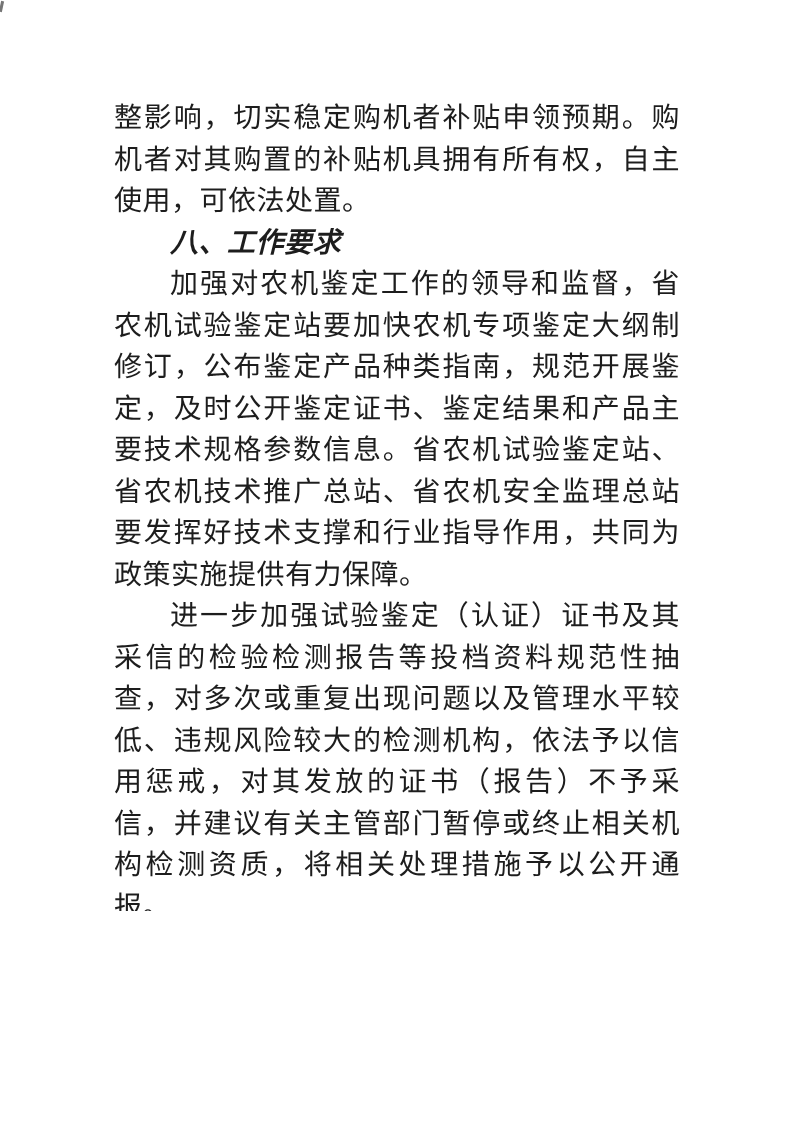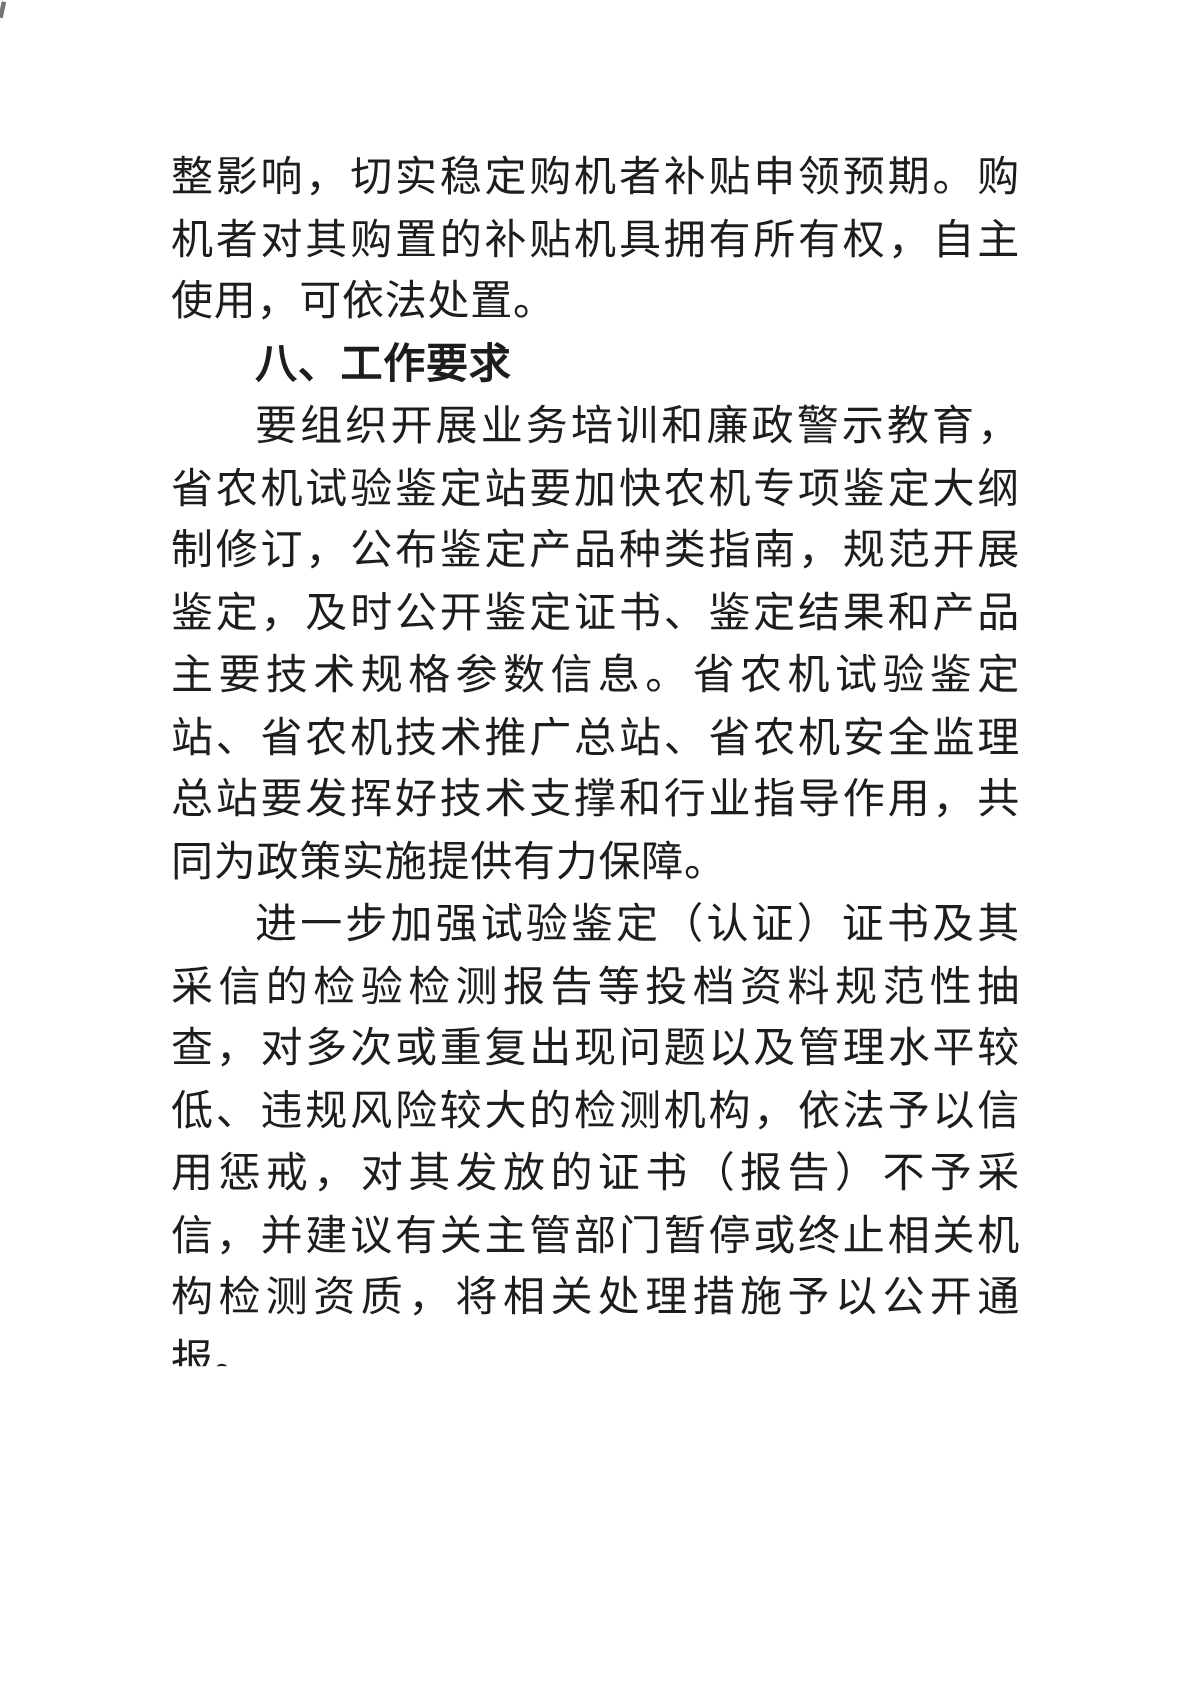--- a/index.html
+++ b/index.html
@@ -36,20 +36,21 @@
   }
   .heading {
     margin: 0;
     padding: 0;
     text-indent: 2em;
     font-size: 28px;
     line-height: 41.5px;
     font-weight: bold;
     font-family: "DejaVu Sans", "Liberation Sans", sans-serif;
     text-align: left;
+    font-style: italic;
   }
   .kaiti-lead {
     
     font-weight: 500;
   }
   .page-number {
     position: absolute;
     top: 1038px;
     left: 552px;
     width: 120px;
@@ -78,21 +79,21 @@
 
   <div class="scan-artifact"></div>
 
   <div class="content">
 
     <p class="para no-indent">整影响，切实稳定购机者补贴申领预期。购机者对其购置的补贴机具拥有所有权，自主使用，可依法处置。</p>
 
     <h2 class="heading">八、工作要求</h2>
 
 
-    <p class="para">要组织开展业务培训和廉政警示教育，省农机试验鉴定站要加快农机专项鉴定大纲制修订，公布鉴定产品种类指南，规范开展鉴定，及时公开鉴定证书、鉴定结果和产品主要技术规格参数信息。省农机试验鉴定站、省农机技术推广总站、省农机安全监理总站要发挥好技术支撑和行业指导作用，共同为政策实施提供有力保障。</p>
+    <p class="para">加强对农机鉴定工作的领导和监督，省农机试验鉴定站要加快农机专项鉴定大纲制修订，公布鉴定产品种类指南，规范开展鉴定，及时公开鉴定证书、鉴定结果和产品主要技术规格参数信息。省农机试验鉴定站、省农机技术推广总站、省农机安全监理总站要发挥好技术支撑和行业指导作用，共同为政策实施提供有力保障。</p>
 
     <p class="para">进一步加强试验鉴定（认证）证书及其采信的检验检测报告等投档资料规范性抽查，对多次或重复出现问题以及管理水平较低、违规风险较大的检测机构，依法予以信用惩戒，对其发放的证书（报告）不予采信，并建议有关主管部门暂停或终止相关机构检测资质，将相关处理措施予以公开通报。</p>
 
   </div>
 
   <div class="page-number">— 11 —</div>
 
 </div>
 
 </body></html>

